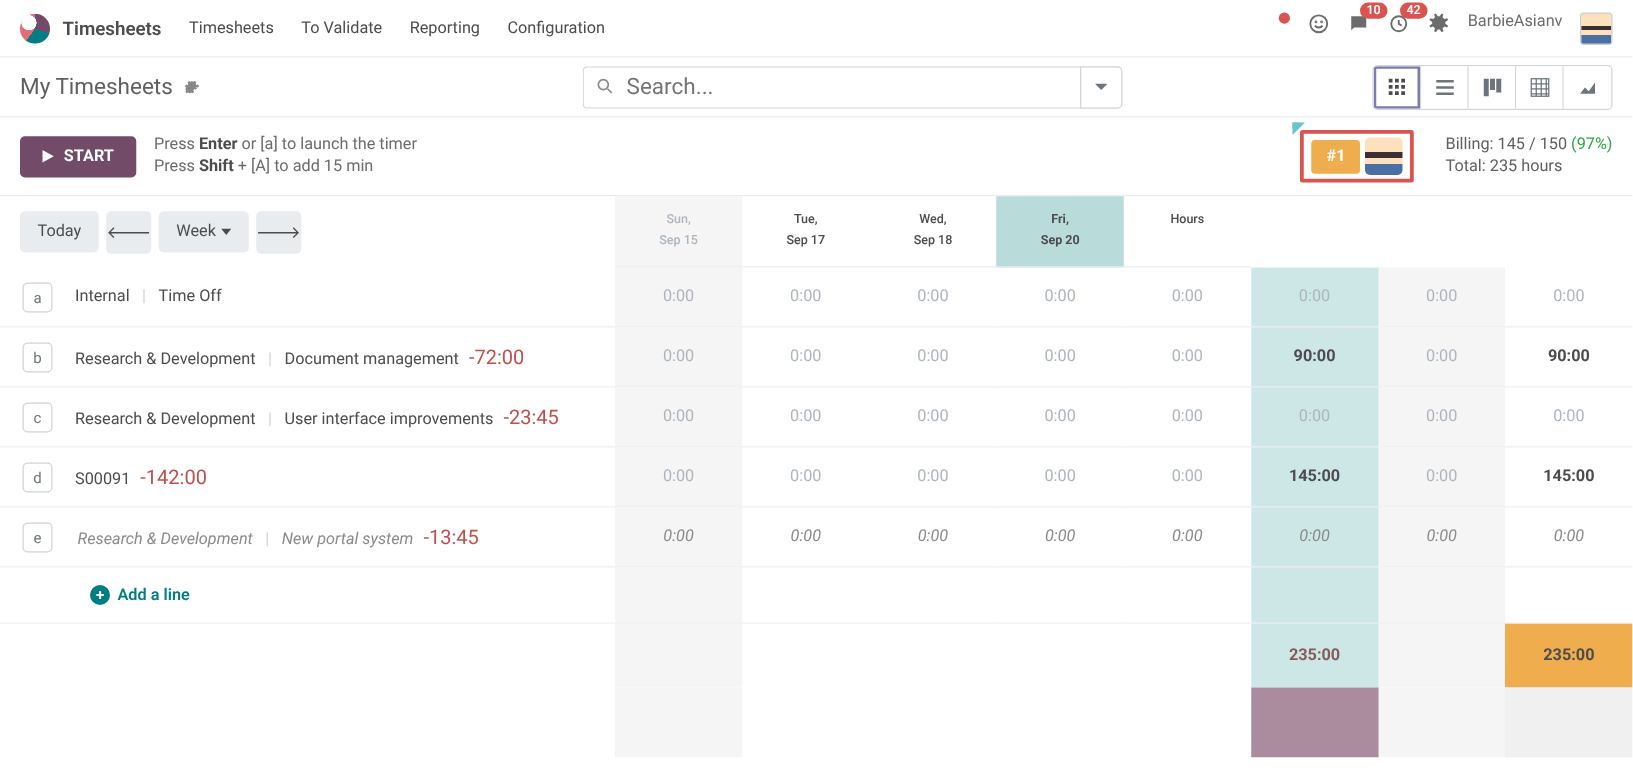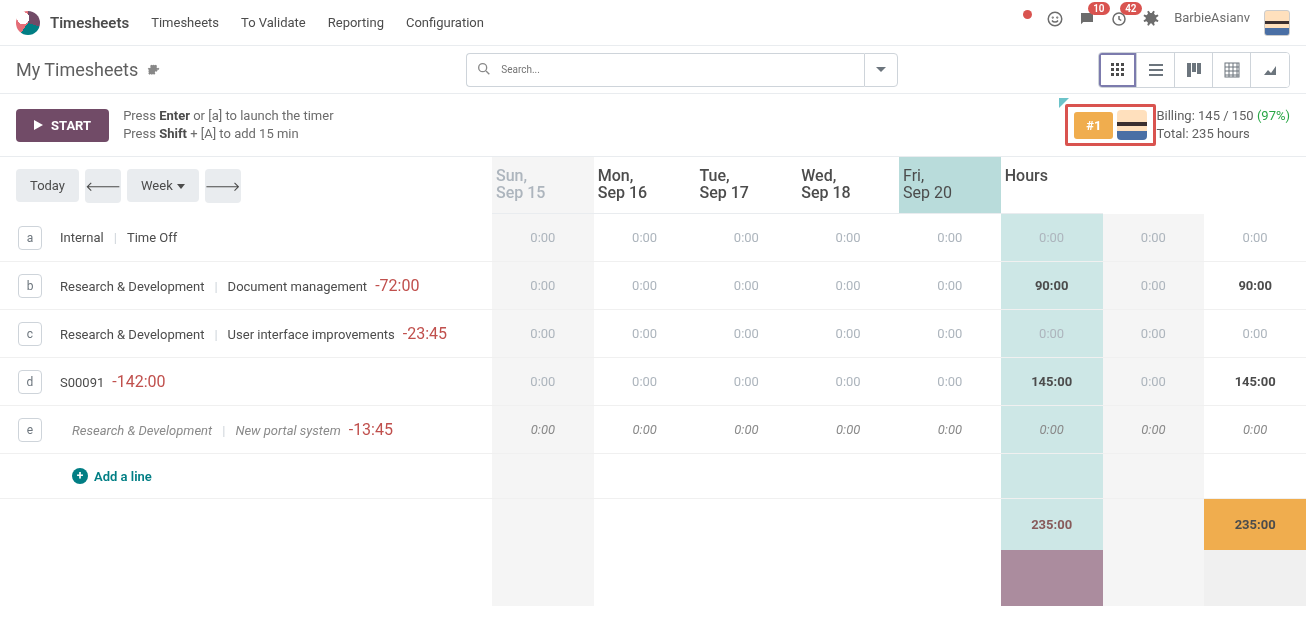--- a/index.html
+++ b/index.html
@@ -11,47 +11,47 @@
 .nav span{cursor:pointer}
 .tray{margin-left:auto;display:flex;align-items:flex-start;gap:14px;color:#6c6c6c}
 .dot-red{width:9px;height:9px;border-radius:50%;background:#d9534f}
 .tray-ico{position:relative;display:flex;align-items:center;cursor:pointer}
 .badge{position:absolute;top:-8px;left:10px;background:#d9534f;color:#fff;border-radius:10px;font-size:10px;padding:1px 5px;font-weight:600}
 .avatar{width:26px;height:26px;border-radius:3px;background:linear-gradient(#ffe0bd 0 40%,#3b2f2f 40% 55%,#ffe0bd 55% 70%,#4a6fa5 70% 100%);border:1px solid #ccc}
 .subhead{display:flex;align-items:center;height:48px;padding:0 16px;border-bottom:1px solid #e9ecef}
 .page-title{font-size:18px;display:flex;align-items:center;color:#5f5f5f}
 .gear{margin-left:8px;color:#888;cursor:pointer}
 .search-wrap{margin-left:auto;position:relative;display:flex}
-.search{width:398px;height:34px;border:1px solid #ced4da;border-right:none;border-radius:4px 0 0 4px;padding-left:34px;font-size:10px;color:#6c757d}
+.search{width:398px;height:34px;border:1px solid #ced4da;border-right:none;border-radius:4px 0 0 4px;padding-left:34px;font-size:18px;color:#6c757d}
 .search-ico{position:absolute;left:10px;top:8px;color:#888}
 .search-caret{width:34px;height:34px;border:1px solid #ced4da;border-radius:0 4px 4px 0;display:flex;align-items:center;justify-content:center;color:#6c757d;cursor:pointer;background:#fff}
 .views{margin-left:auto;display:flex;border:1px solid #ced4da;border-radius:4px;overflow:hidden}
 .view-btn{width:38px;height:34px;display:flex;align-items:center;justify-content:center;border-right:1px solid #ced4da;color:#6c757d;cursor:pointer;background:#fff}
 .view-btn:last-child{border-right:none}
 .view-btn.active{background:#fff;color:#4c4c4c;box-shadow:inset 0 0 0 2px #7c7bad}
 .row1{display:flex;align-items:center;padding:10px 16px;border-bottom:1px solid #e9ecef}
 .start-btn{background:#714b67;color:#fff;border:none;border-radius:4px;padding:9px 18px;font-weight:700;font-size:13px;display:flex;align-items:center;gap:8px;cursor:pointer}
 .play-tri{width:0;height:0;border-left:9px solid #fff;border-top:5px solid transparent;border-bottom:5px solid transparent}
 .hints{margin-left:14px;font-size:13px;color:#6c6c6c;line-height:18px}
 .hints b{color:#4c4c4c}
 .rank-box{margin-left:auto;display:flex;align-items:center}
 .rank-frame{border:3px solid #d9534f;padding:3px 6px;display:flex;align-items:center;gap:4px;border-radius:2px;position:relative}
 .rank-chip{background:#f0ad4e;color:#fff;font-weight:700;padding:6px 12px;border-radius:3px}
 .rank-av{width:30px;height:30px;border-radius:4px;background:linear-gradient(#ffe0bd 0 40%,#3b2f2f 40% 55%,#ffe0bd 55% 70%,#4a6fa5 70% 100%)}
 .corner{position:absolute;width:0;height:0;border-style:solid}
 .corner.tl{top:-9px;left:-9px;border-width:5px;border-color:#6cc3c9 transparent transparent #6cc3c9}
-.stats{margin-left:0;font-size:13px;color:#5f5f5f;line-height:18px}
+.stats{margin-left:25px;font-size:13px;color:#5f5f5f;line-height:18px}
 .stats .pct{color:#28a745}
 .toolbar2{display:flex;align-items:center;padding:10px 16px;gap:6px}
 .btn-gray{background:#e9ecef;border:none;border-radius:4px;padding:9px 14px;color:#4c4c4c;cursor:pointer;font-size:13px}
 .btn-arrow{background:#e9ecef;border:none;border-radius:4px;width:36px;height:34px;display:flex;align-items:center;justify-content:center;color:#4c4c4c;cursor:pointer}
 .caret-sm{margin-left:4px;display:inline-block;width:0;height:0;border-left:4px solid transparent;border-right:4px solid transparent;border-top:5px solid #4c4c4c;vertical-align:middle}
-.hdr{padding:10px 4px 12px 4px;text-align:left;font-weight:500;color:#4c4c4c;border-bottom:1px solid #e9ecef;font-size:16px;line-height:17px}
+.hdr{padding:10px 4px 12px 4px;text-align:center;font-weight:500;color:#4c4c4c;border-bottom:1px solid #e9ecef;font-size:10px;line-height:17px}
 .hdr.dim{color:#adb5bd;background:#f5f5f5}
-.hdr.today{background:#b9dcdb;color:#4c4c4c;font-weight:400}
+.hdr.today{background:#b9dcdb;color:#4c4c4c;font-weight:700}
 .cell{padding:16px 4px;text-align:center;color:#adb5bd;border-bottom:1px solid #f0f0f0}
 .cell.dim{background:#f5f5f5}
 .cell.today{background:#cde7e6}
 .cell.today.bold{color:#4c4c4c;font-weight:700}
 .task{display:flex;align-items:center;padding:10px 0 10px 18px;border-bottom:1px solid #f0f0f0;gap:12px}
 .key{width:24px;height:24px;border:1px solid #ced4da;border-radius:4px;display:flex;align-items:center;justify-content:center;font-size:12px;color:#6c757d}
 .sep{color:#ced4da;margin:0 10px}
 .neg{color:#c0504d;margin-left:8px;font-size:16px}
 .ital{font-style:italic;color:#8a8a8a}
 .addline{padding:14px 0 14px 72px;color:#017e84;font-weight:600;display:flex;align-items:center;gap:6px;cursor:pointer;border-bottom:1px solid #f0f0f0}
@@ -200,21 +200,20 @@
 
 <div style="display:flex;border-top:0">
   <div class="toolbar2" style="width:492px">
     <button class="btn-gray">Today</button>
     <button class="btn-arrow">🡐</button>
     <button class="btn-gray"><span>Week</span><span class="caret-sm"></span></button>
     <button class="btn-arrow">🡒</button>
   </div>
   <div style="flex:1;display:grid;grid-template-columns:repeat(7,1fr) 1fr">
     <div class="hdr dim"><span>Sun,</span><br><span>Sep 15</span></div>
-    <div class="hdr"><span>Mon,</span><br><span>Sep 16</span></div>
     <div class="hdr"><span>Tue,</span><br><span>Sep 17</span></div>
     <div class="hdr"><span>Wed,</span><br><span>Sep 18</span></div>
     <div class="hdr today"><span>Fri,</span><br><span>Sep 20</span></div>
     <div class="hdr hours-h">Hours</div>
   </div>
 </div>
 
 <div id="rows-container">
     <div style="display: flex;">
     <div class="task" style="width:492px">
@@ -276,21 +275,21 @@
       <div class="cell ">0:00</div>
       <div class="cell ">0:00</div>
       <div class="cell today bold ">145:00</div>
       <div class="cell dim ">0:00</div>
       <div class="cell " style="color:#4c4c4c;font-weight:700">145:00</div>
     </div>
     </div>
     <div style="display: flex;">
     <div class="task" style="width:492px">
       <div class="key">e</div>
-      <div style="margin-left:18px"><span class="ital">Research &amp; Development</span><span class="sep">|</span><span class="ital">New portal system</span><span class="neg">-13:45</span></div>
+      <div style="margin-left:8px"><span class="ital">Research &amp; Development</span><span class="sep">|</span><span class="ital">New portal system</span><span class="neg">-13:45</span></div>
     </div>
     <div style="flex:1;display:grid;grid-template-columns:repeat(7,1fr) 1fr">
       <div class="cell dim ital">0:00</div>
       <div class="cell ital">0:00</div>
       <div class="cell ital">0:00</div>
       <div class="cell ital">0:00</div>
       <div class="cell ital">0:00</div>
       <div class="cell today  ital">0:00</div>
       <div class="cell dim ital">0:00</div>
       <div class="cell ital" style="">0:00</div>

